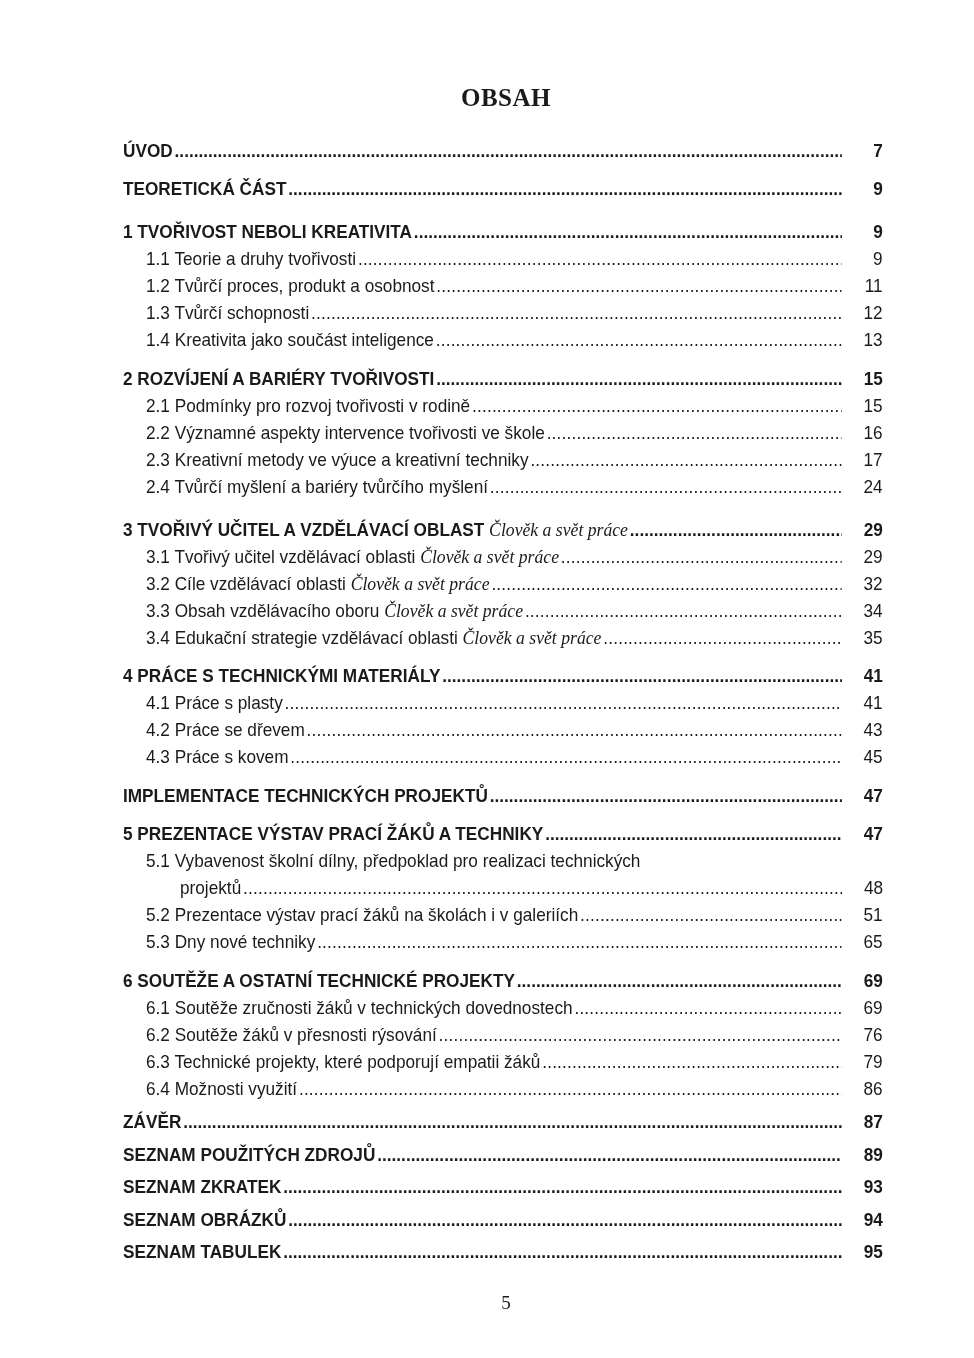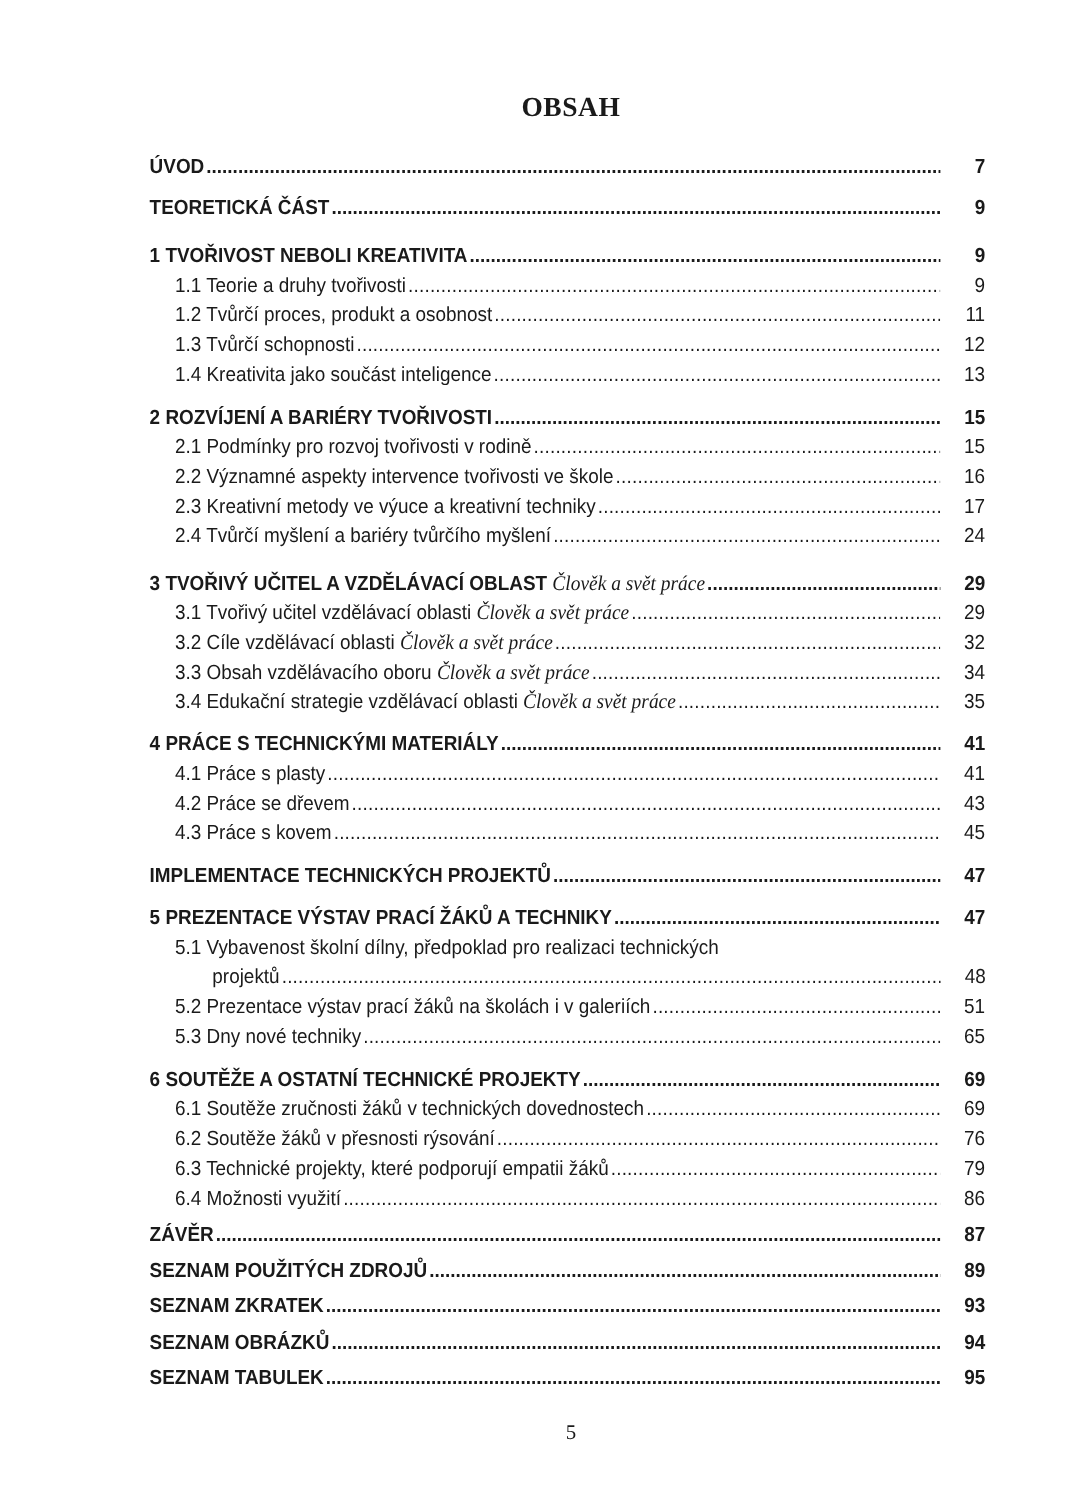--- a/index.html
+++ b/index.html
@@ -1,17 +1,17 @@
 <!DOCTYPE html>
 <html><head>
 <meta charset="utf-8">
 <style>
   html, body { margin: 0; padding: 0; background: #ffffff; }
   body { width: 974px; height: 1358px; position: relative; overflow: hidden; color: #1a1a1a; }
-  .page { position: absolute; left: 17px; top: 0; width: 780px; height: 1358px; text-decoration: underline; }
+  .page { position: absolute; left: 4px; top: 0; width: 780px; height: 1358px; text-decoration: underline; }
   .title {
     position: absolute; top: 84px; left: 0; width: 1004px; text-align: center;
     font-family: "Liberation Serif", serif; font-weight: bold; font-size: 25px; letter-spacing: 0.5px;
   }
   .row {
     position: absolute; left: 119px; width: 760px; height: 24px;
     font-family: "Liberation Sans", sans-serif; font-size: 18.5px; line-height: 24px;
     display: flex; align-items: baseline; white-space: nowrap; transform: scaleX(0.93); transform-origin: left center;
     width: 817px;
   }

